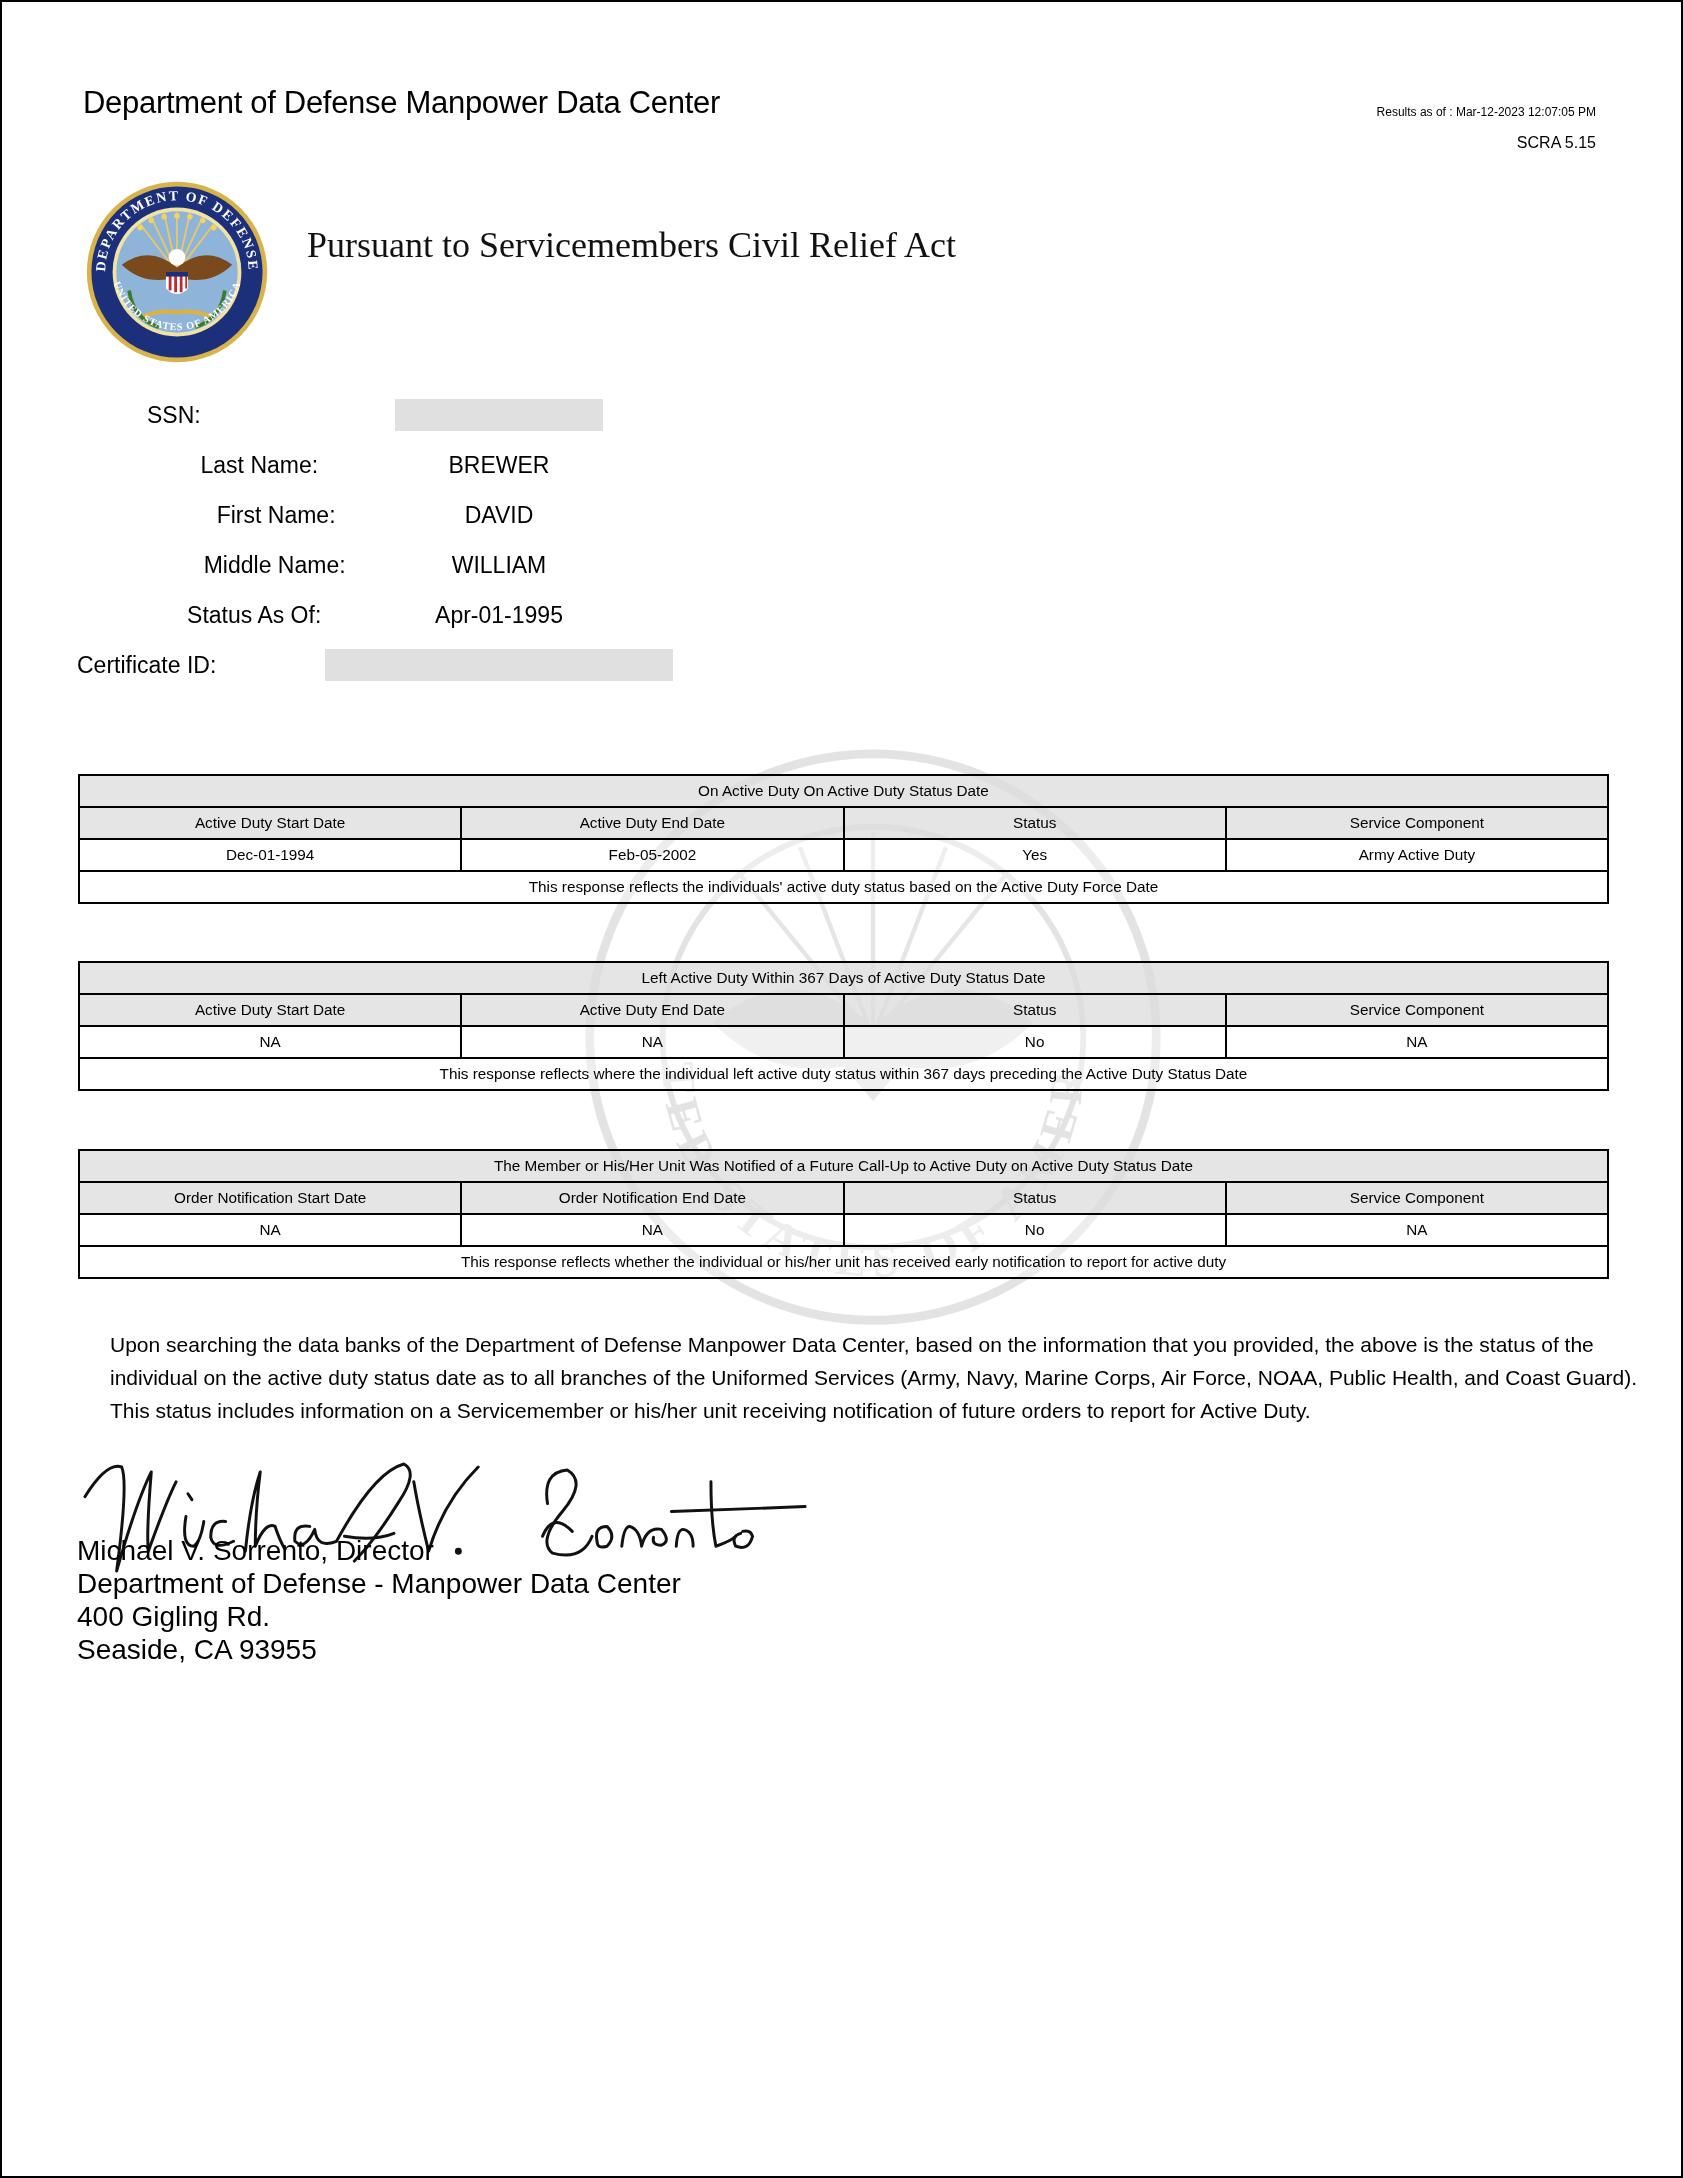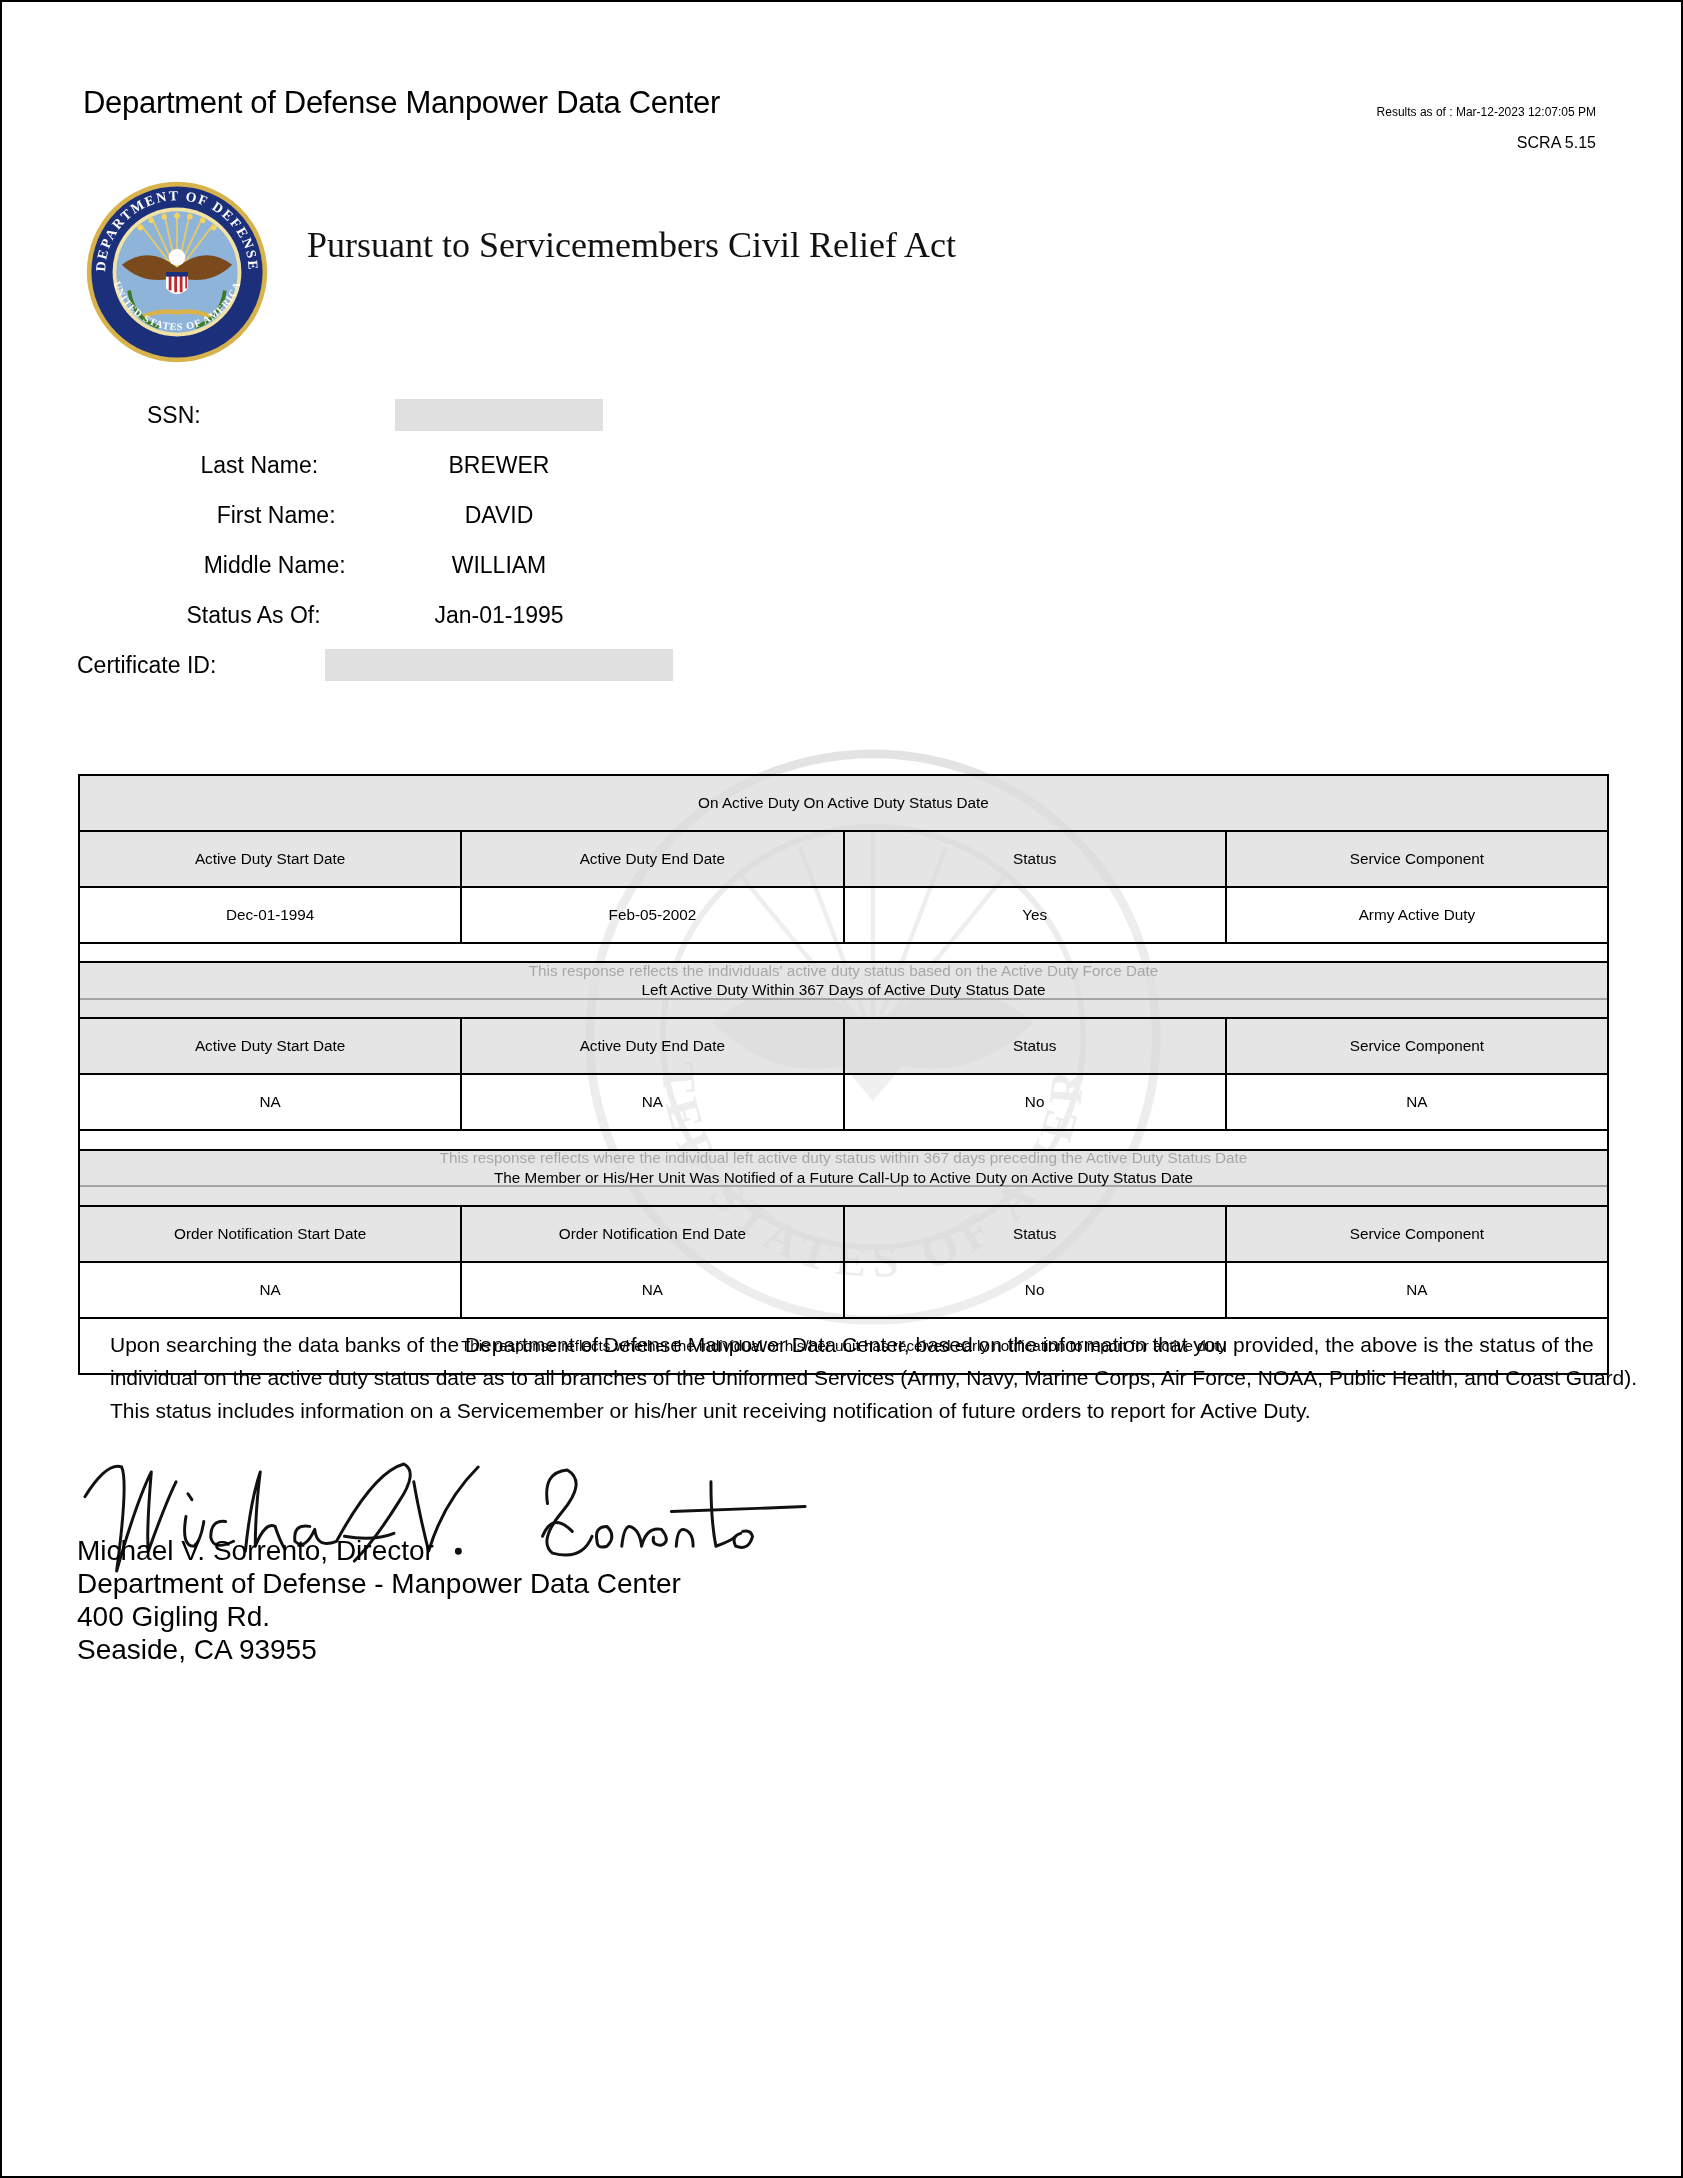--- a/index.html
+++ b/index.html
@@ -19,21 +19,21 @@
   .fields { position:absolute; left:75px; top:388px; }
   .field-row { display:flex; height:50px; align-items:center; font-size:23px;justify-content:center; }
   .field-label { width:248px; }
   .field-value { }
   .redacted { display:inline-block; height:32px; background:#e0e0e0; }
 
   .watermark { position:absolute; left:579px; top:743px; width:584px; height:584px; opacity:0.16; pointer-events:none; }
 
   table.status { position:absolute; left:76px; width:1531px; border-collapse:collapse;
                  font-size:15.3px; table-layout:fixed; }
-  table.status td { border:2px solid #000; text-align:center; height:30px; padding:12px; }
+  table.status td { border:2px solid #000; text-align:center; height:30px; padding:0; }
   table.status tr.title td, table.status tr.head td { background:rgba(220,220,220,0.75); }
   table.status tr.data td, table.status tr.note td { background:rgba(255,255,255,0.35); }
 
   .paragraph { position:absolute; left:76px; top:1326px; width:1544px; font-size:21px; line-height:33px;margin-left:32px; }
 
   .signature { position:absolute; left:75px; top:1440px; width:733px; height:149px; }
   .sign-block { position:absolute; left:75px; top:1532px; font-size:28px; line-height:33px; }
 </style>
 </head>
 <body>
@@ -108,21 +108,21 @@
     <div class="field-row">
       <span class="field-label">First Name:</span>
       <span class="field-value">DAVID</span>
     </div>
     <div class="field-row">
       <span class="field-label">Middle Name:</span>
       <span class="field-value">WILLIAM</span>
     </div>
     <div class="field-row">
       <span class="field-label">Status As Of:</span>
-      <span class="field-value">Jan-01-1995</span>
+      <span class="field-value">Apr-01-1995</span>
     </div>
     <div class="field-row">
       <span class="field-label">Certificate ID:</span>
       <span class="redacted" style="width:348px"></span>
     </div>
   </div>
 
   <svg class="watermark" viewBox="0 0 200 200">
     <circle cx="100" cy="100" r="97" fill="none" stroke="#555" stroke-width="3"></circle>
     <circle cx="100" cy="100" r="72" fill="none" stroke="#555" stroke-width="2"></circle>

